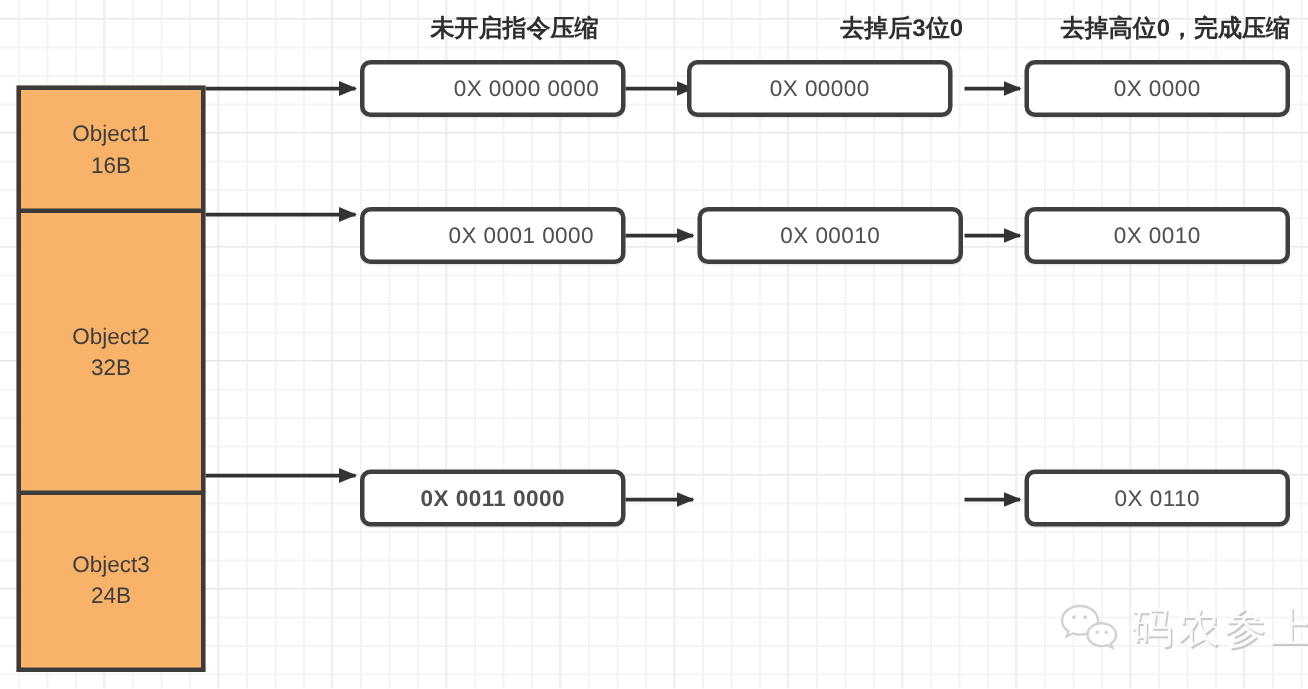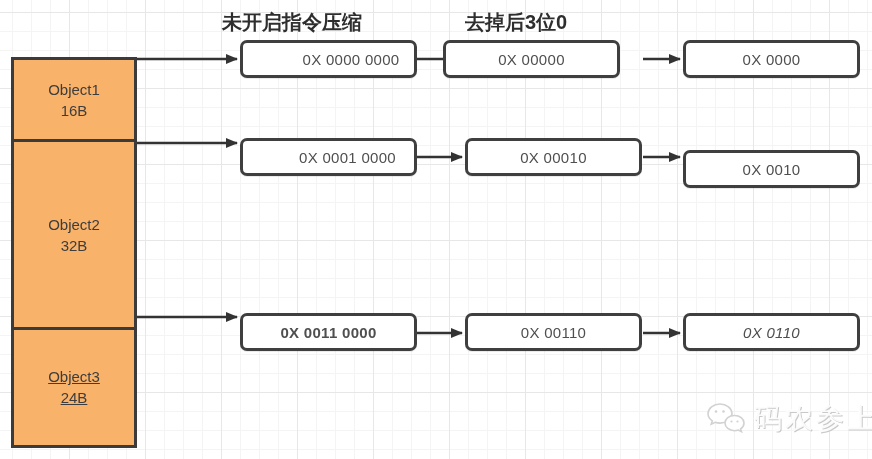--- a/index.html
+++ b/index.html
@@ -42,29 +42,29 @@
     display: flex;
     flex-direction: column;
     align-items: center;
     justify-content: center;
     font-size: 15px;
     line-height: 21px;
     color: #3D3D3D;
   }
   .mem-obj.o1 { height: 84px; }
   .mem-obj.o2 { height: 198px; border-top: 3px solid var(--outline, #3B3B3B); }
-  .mem-obj.o3 { height: 125px; border-top: 3px solid var(--outline, #3B3B3B); text-decoration: underline; }
+  .mem-obj.o3 { height: 125px; border-top: 3px solid var(--outline, #3B3B3B); }
 
   
   .col-header {
     position: absolute;
     top: 9px;
     width: 177px;
-    text-align: left;
-    font-size: 20px;
+    text-align: right;
+    font-size: 16px;
     font-weight: bold;
     color: #2E2E2E;
     white-space: nowrap;
   }
   .col-header.c1 { left: 222px; }
   .col-header.c2 { left: 465px; }
   .col-header.c3 { left: 683px; }
 
   
   .addr-box {
@@ -119,47 +119,47 @@
     <line x1="417" y1="157" x2="462" y2="157" stroke="#333333" stroke-width="2.5" marker-end="url(#ah)"></line>
     <line x1="643" y1="157" x2="680" y2="157" stroke="#333333" stroke-width="2.5" marker-end="url(#ah)"></line>
 
     <line x1="137" y1="317" x2="237" y2="317" stroke="#333333" stroke-width="2.5" marker-end="url(#ah)"></line>
     <line x1="417" y1="333" x2="462" y2="333" stroke="#333333" stroke-width="2.5" marker-end="url(#ah)"></line>
     <line x1="643" y1="333" x2="680" y2="333" stroke="#333333" stroke-width="2.5" marker-end="url(#ah)"></line>
   </svg>
 
   <div class="col-header c1">未开启指令压缩</div>
   <div class="col-header c2">去掉后3位0</div>
+  <div class="col-header c3">去掉高位0，完成压缩</div>
 
   <div class="stack">
     <div class="mem-obj o1">
       <span>Object1</span>
       <span>16B</span>
     </div>
     <div class="mem-obj o2">
       <span>Object2</span>
       <span>32B</span>
     </div>
     <div class="mem-obj o3">
       <span>Object3</span>
       <span>24B</span>
     </div>
   </div>
 
   <div class="addr-box" style="left:240px; top:40px;padding-left:45px;">0X 0000 0000</div>
-  <div class="addr-box" style="left:443px; top:40px;">0X 00000</div>
+  <div class="addr-box" style="left:458px; top:40px;">0X 00000</div>
   <div class="addr-box" style="left:683px; top:40px;text-align:right;">0X 0000</div>
 
   <div class="addr-box" style="left:240px; top:138px;padding-left:38px;">0X 0001 0000</div>
   <div class="addr-box" style="left:465px; top:138px;">0X 00010</div>
-  <div class="addr-box" style="left:683px; top:150px;text-align:right;">0X 0010</div>
+  <div class="addr-box" style="left:683px; top:138px;text-align:right;">0X 0010</div>
 
   <div class="addr-box" style="left:240px; top:313px;font-weight:bold;">0X 0011 0000</div>
-  <div class="addr-box" style="left:465px; top:313px;">0X 00110</div>
-  <div class="addr-box" style="left:683px; top:313px;font-style:italic;">0X 0110</div>
+  <div class="addr-box" style="left:683px; top:313px;">0X 0110</div>
 
   <div class="watermark">
     <svg width="40" height="36" viewBox="0 0 40 36">
       <g fill="#ffffff" stroke="#d2d2d2" stroke-width="1.6">
         <path d="M14 3 C7.4 3 2 7.3 2 12.6 C2 15.6 3.7 18.2 6.3 19.9 L5.2 23.2 L9.1 21.3 C10.6 21.8 12.3 22.1 14 22.1 C20.6 22.1 26 17.9 26 12.6 C26 7.3 20.6 3 14 3 Z"></path>
         <path d="M28.5 14.5 C23.2 14.5 19 17.9 19 22.1 C19 26.3 23.2 29.7 28.5 29.7 C29.8 29.7 31.1 29.5 32.3 29.1 L35.5 30.7 L34.6 28 C36.7 26.6 38 24.5 38 22.1 C38 17.9 33.8 14.5 28.5 14.5 Z"></path>
       </g>
       <g fill="#d2d2d2">
         <circle cx="10" cy="10.5" r="1.3"></circle>
         <circle cx="17.5" cy="10.5" r="1.3"></circle>

